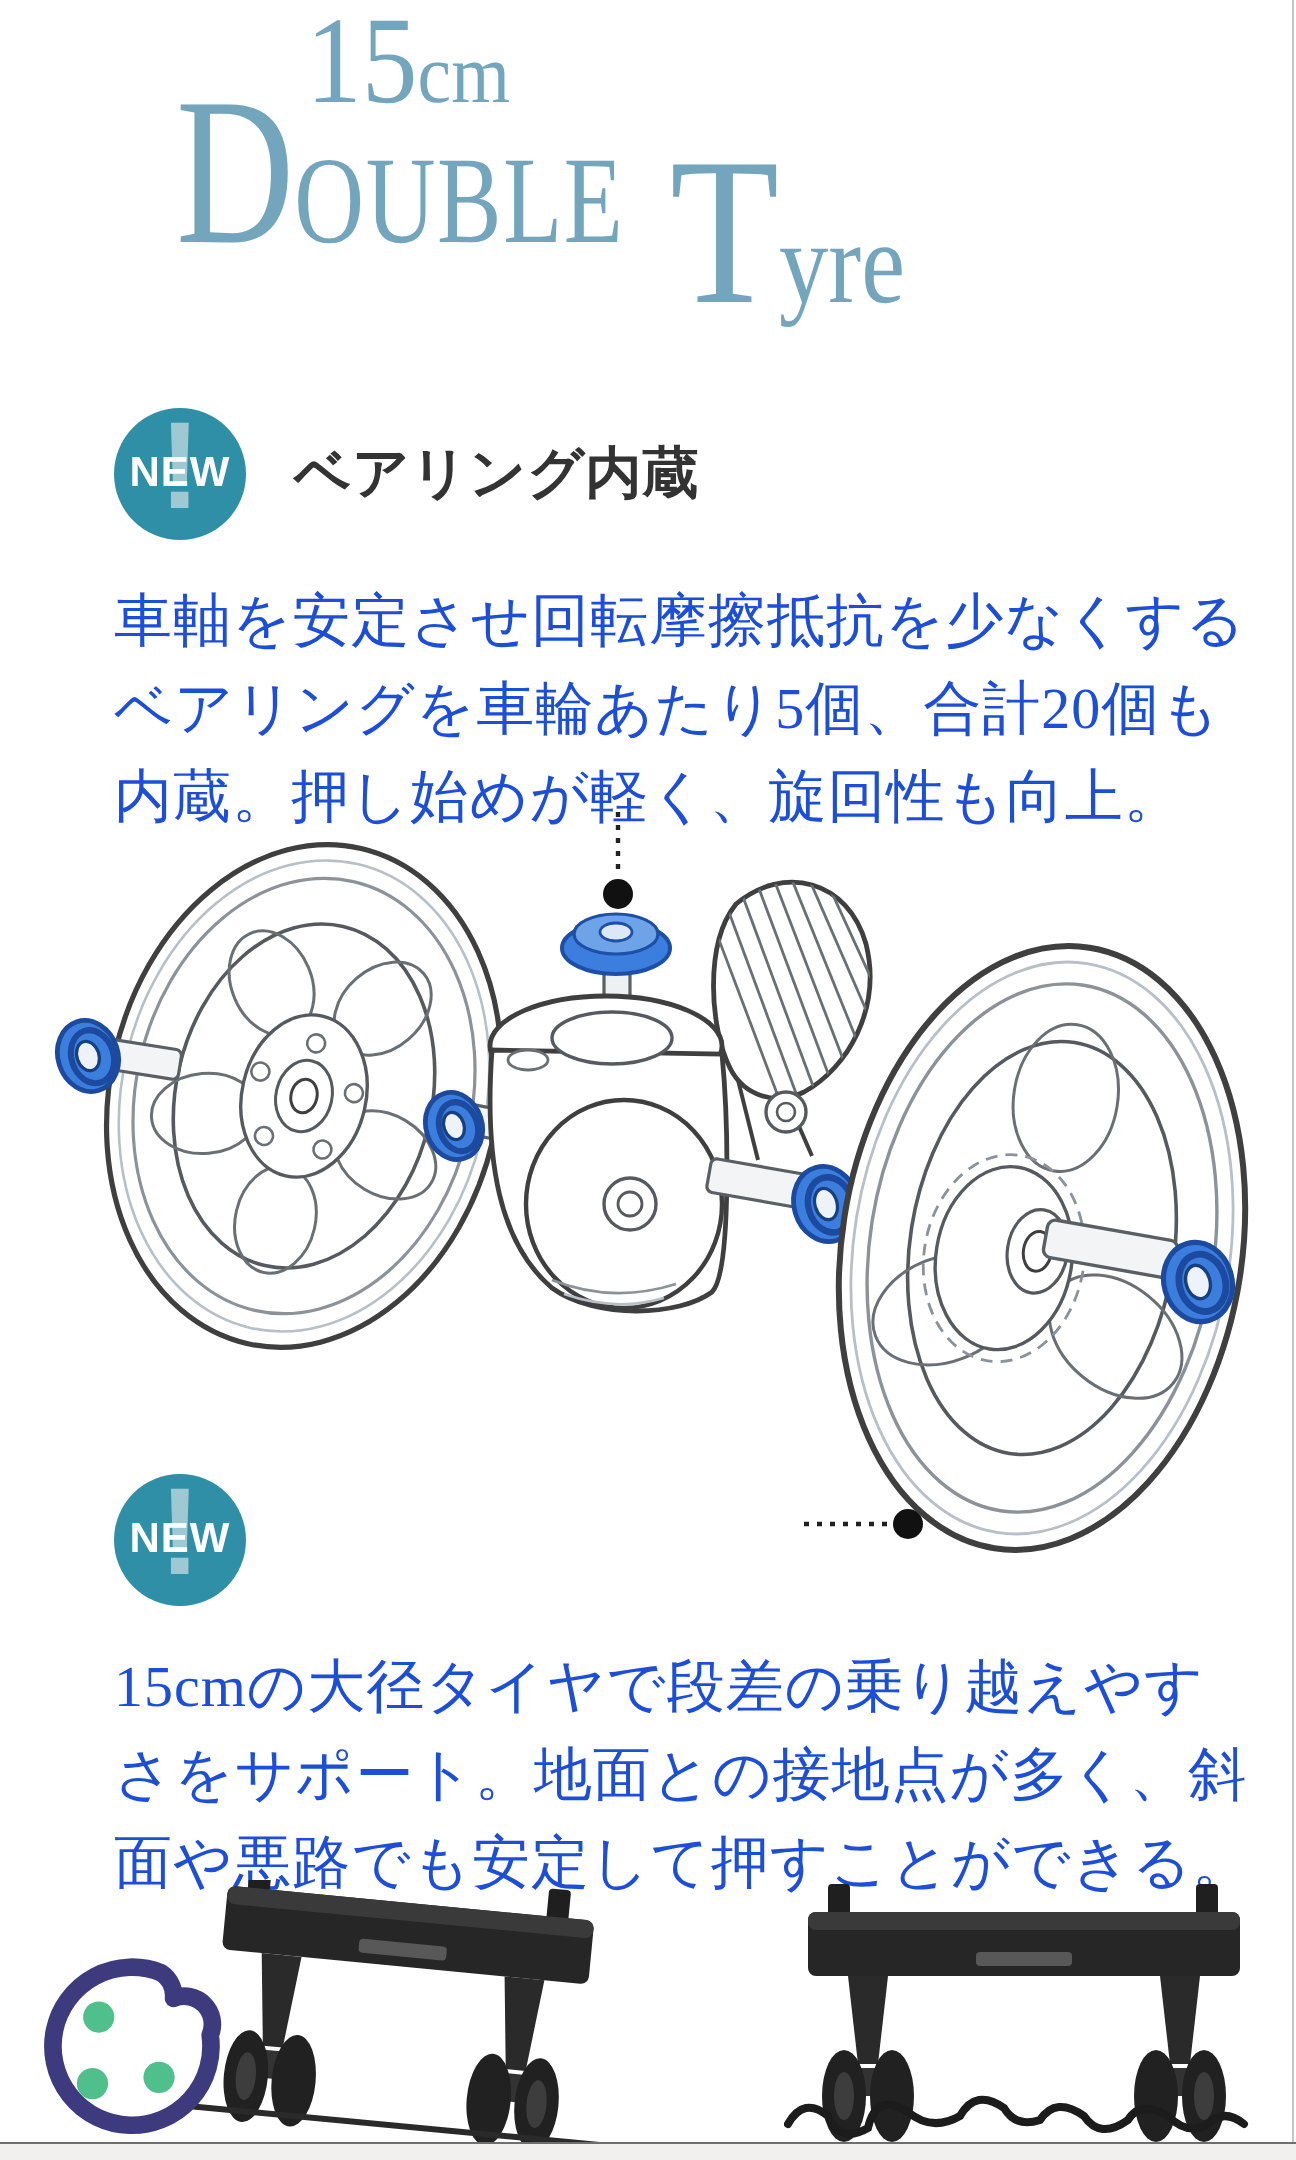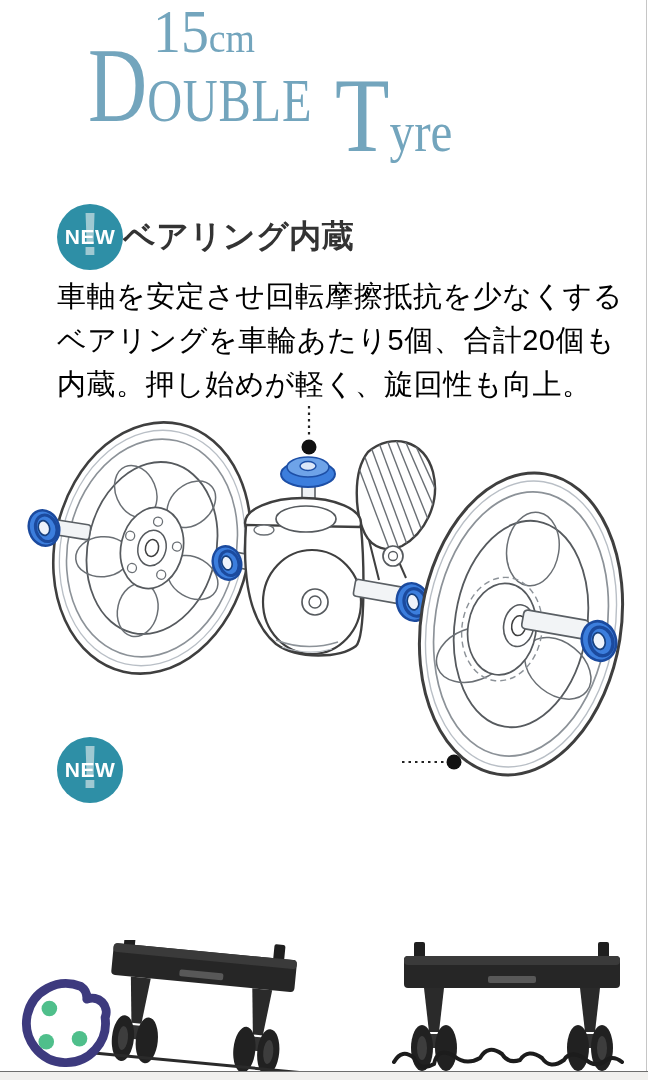--- a/index.html
+++ b/index.html
@@ -28,24 +28,24 @@
   #section-2 { top:737px; }
   .sec-head { display:flex; align-items:center; height:66px; }
   .new-badge { position:relative; width:66px; height:66px; border-radius:50%;
     background:#2e8fa6; flex:none; overflow:hidden; }
   .new-badge .excl { position:absolute; left:0; right:0; top:-7px; bottom:0;
     display:flex; align-items:center; justify-content:center;
     font-size:62px; font-weight:bold; color:#9fc9d2; }
   .new-badge .new-text { position:absolute; inset:0; display:flex;
     align-items:center; justify-content:center;
     font-size:21px; font-weight:800; color:#ffffff; letter-spacing:.5px; }
-  .sec-title { font-size:32px; font-weight:800;
+  .sec-title { margin-left:24px; font-size:28px; font-weight:800;
     color:#333333; letter-spacing:.5px; }
-  .sec-body { margin-top:4px; font-size:29px; line-height:1.52;
-    color:#000000; white-space:pre-line; letter-spacing:.5px; }
+  .sec-body { margin-top:19px; font-size:29px; line-height:1.52;
+    color:#1d4ed8; white-space:pre-line; letter-spacing:.5px;font-family:Liberation Serif, serif; }
 
   
   #diagram { position:absolute; left:0; top:406px; width:648px; height:384px; }
   #stroller-left  { position:absolute; left:92px;  top:940px; }
   #stroller-right { position:absolute; left:392px; top:940px; }
   #cookie-widget  { position:absolute; left:12px; top:968px; width:108px;
     height:108px; background:transparent; border:none; cursor:pointer; }
 
   
   #bottom-bar { position:absolute; left:0; bottom:0; width:648px; height:9px;
@@ -208,20 +208,23 @@
   </g>
 </svg>
 
 <div class="section" id="section-2">
   <div class="sec-head">
     <div class="new-badge">
       <span class="excl">!</span>
       <span class="new-text">NEW</span>
     </div>
   </div>
+  <p class="sec-body">15cmの大径タイヤで段差の乗り越えやす
+さをサポート。地面との接地点が多く、斜
+面や悪路でも安定して押すことができる。</p>
 </div>
 
 <svg id="stroller-left" width="236" height="140" viewBox="0 0 236 140">
   <g transform="rotate(5.5 115 70) translate(0,-4)">
     <rect x="26" y="2" width="11" height="22" rx="2" fill="#1f1f1f"></rect>
     <rect x="176" y="2" width="11" height="22" rx="2" fill="#1f1f1f"></rect>
     <rect x="16" y="16" width="184" height="32" rx="4" fill="#262626"></rect>
     <rect x="16" y="16" width="184" height="9" rx="4" fill="#3a3a3a"></rect>
     <rect x="84" y="36" width="44" height="7" rx="2" fill="#585858"></rect>
     <polygon points="36,48 56,48 51,94 41,94" fill="#2a2a2a"></polygon>

